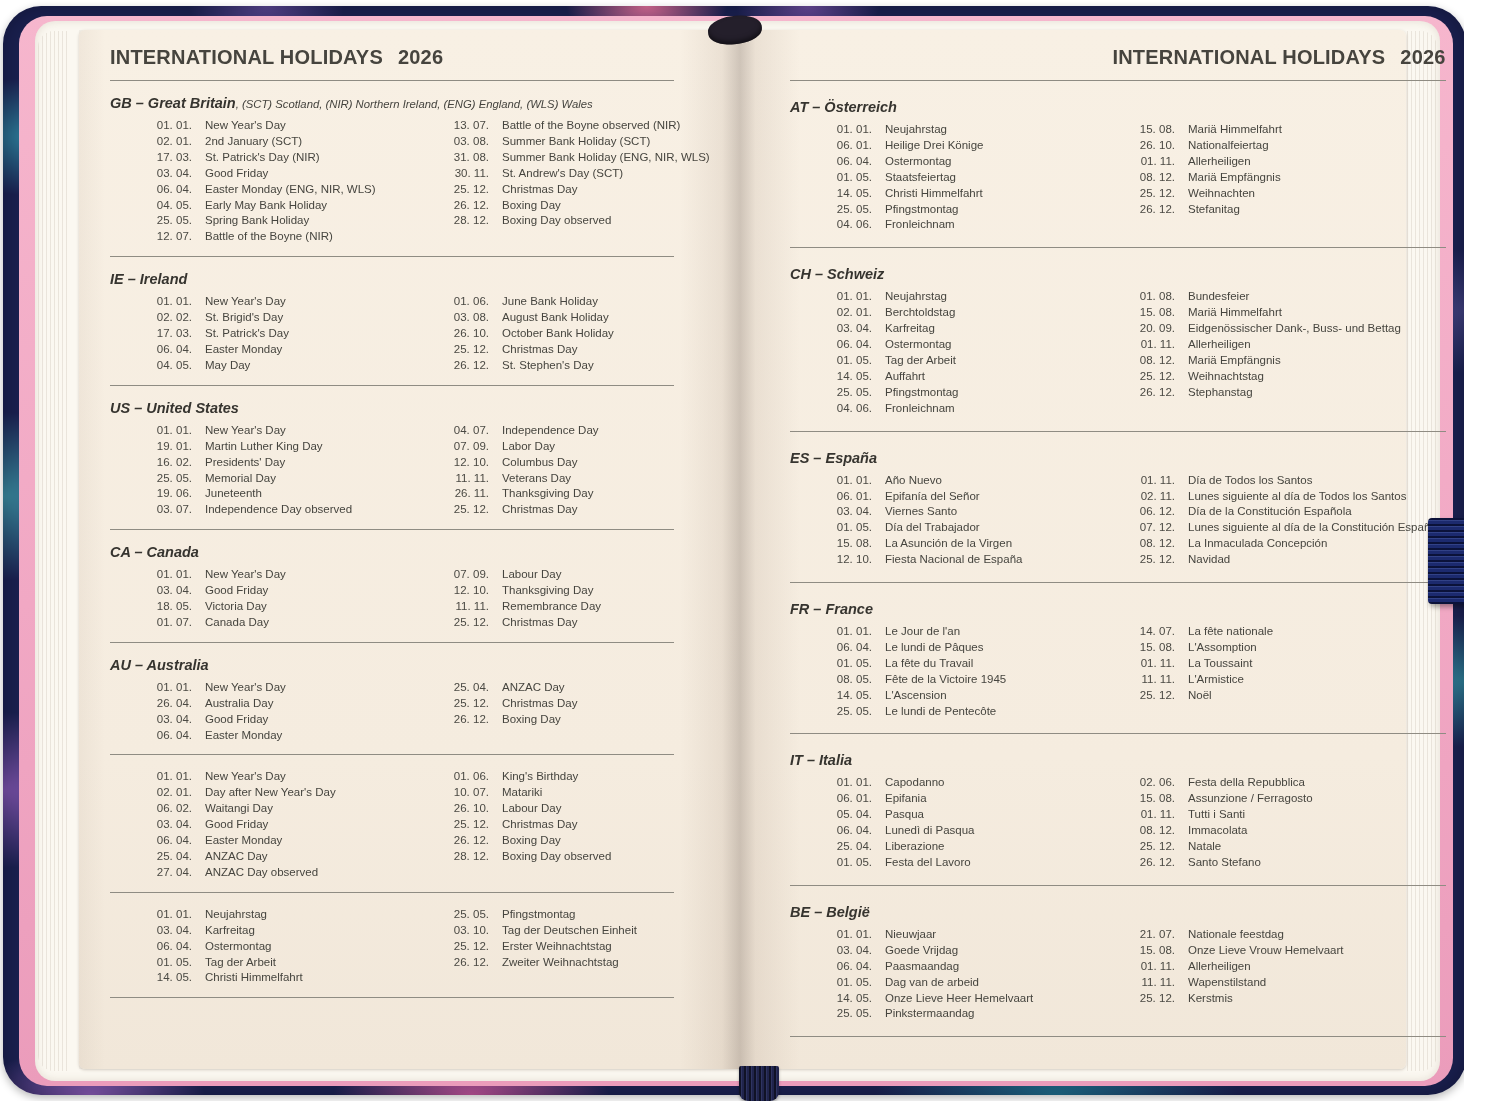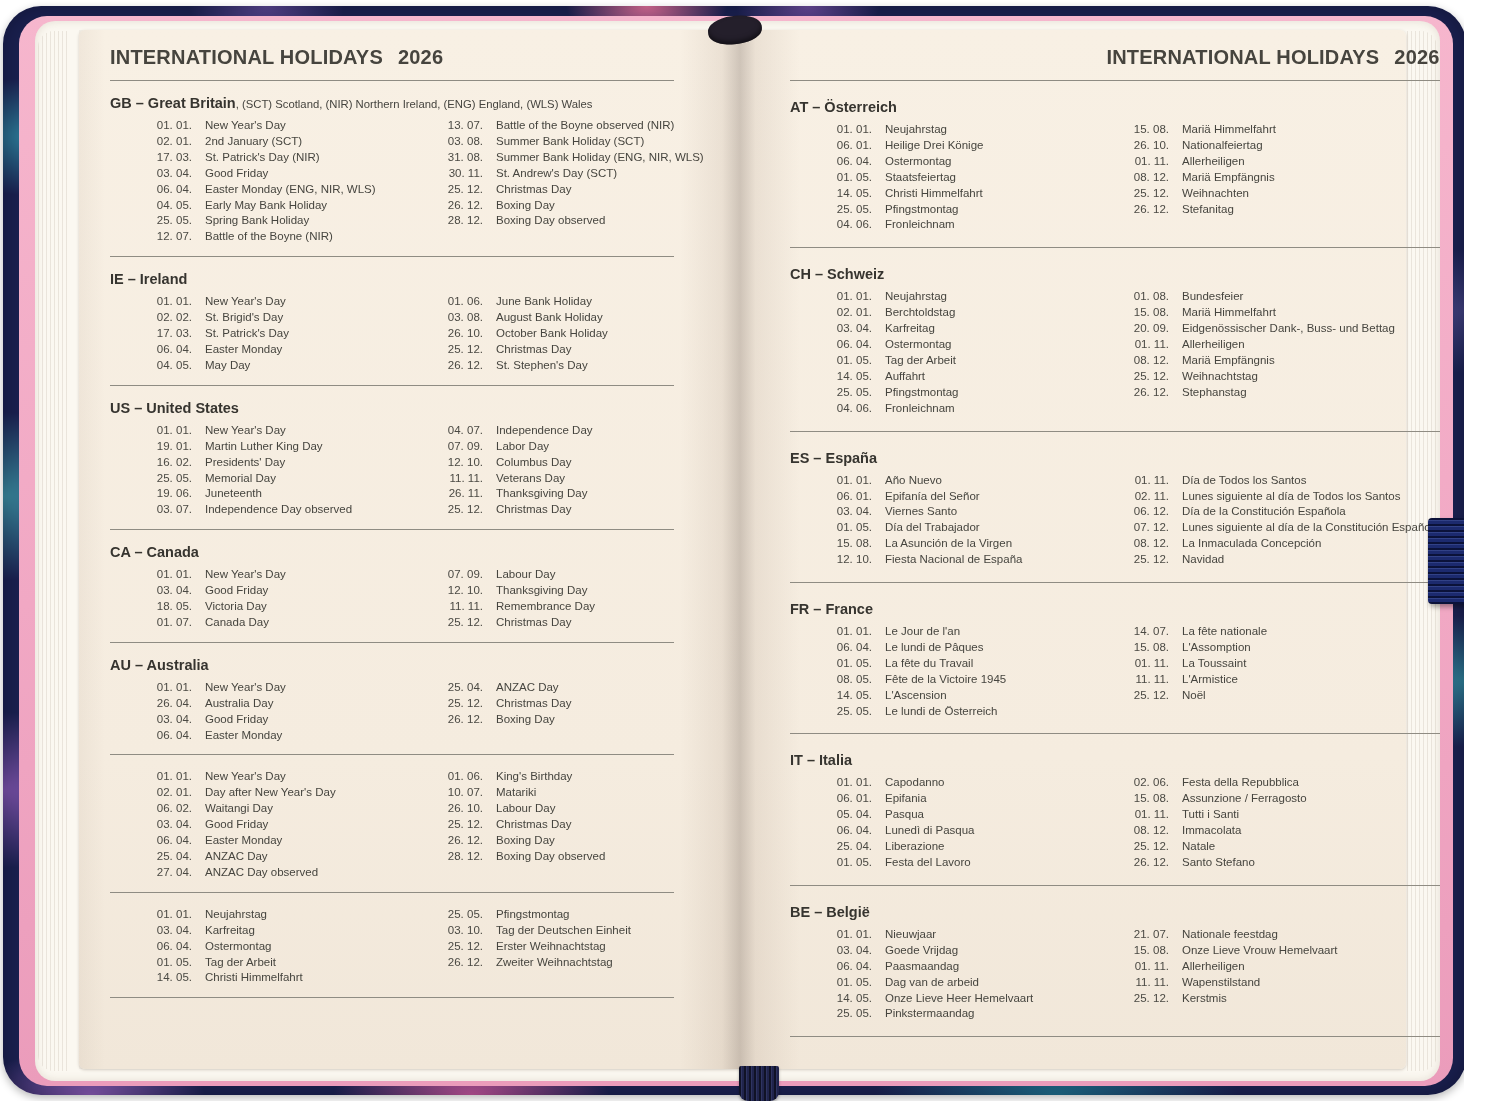--- a/index.html
+++ b/index.html
@@ -43,26 +43,26 @@
     background:linear-gradient(90deg, rgba(0,0,0,0) 0%, rgba(120,90,70,0.10) 35%,
       rgba(60,40,30,0.22) 50%, rgba(120,90,70,0.10) 63%, rgba(0,0,0,0) 100%);}
 
   
   .page-title{font-size:20px;font-weight:700;color:#46443e;letter-spacing:0.2px;}
   .page--right .page-title{text-align:right;}
   .title-year{margin-left:15px;}
   .title-rule{margin-top:11px;border-bottom:1.6px solid #8e8b82;}
   .section{padding:14px 0 11px;border-bottom:1.3px solid #8f8c83;}
   .page--right .section{padding:18px 0 14px;}
-  .sec-head{font-size:14.5px;font-weight:700;color:#36342f;margin-bottom:7px;}
+  .sec-head{font-size:14.5px;font-weight:700;color:#36342f;margin-bottom:7px;font-style:italic;}
   .sec-note{font-weight:400;font-size:11.3px;color:#45443f;}
   .cols{display:flex;}
   .col1{flex:none;width:291px;margin-left:43px;}
   .page--right .col1{width:297px;}
-  .col2{flex:1;}
+  .col2{flex:1;margin-left:6px;}
   .hrow{display:flex;line-height:15.9px;font-size:11.5px;color:#46453f;}
   .hdate{flex:none;width:39px;text-align:right;margin-right:13px;color:#4a4943;}
   .hname{white-space:nowrap;}
 
   
   .pen-loop{position:absolute;left:1425px;top:512px;width:50px;height:86px;border-radius:4px;
     background:#1c2a6e;z-index:6;
     background-image:repeating-linear-gradient(180deg, rgba(8,14,48,0.85) 0 2px,
       rgba(90,110,180,0.35) 2px 3px, rgba(28,42,110,0) 3px 6px);
     box-shadow:2px 3px 5px rgba(0,0,0,0.35);}
@@ -656,21 +656,21 @@
                   <div class="hrow">
                     <span class="hdate">08. 05.</span>
                     <span class="hname">Fête de la Victoire 1945</span>
                   </div>
                   <div class="hrow">
                     <span class="hdate">14. 05.</span>
                     <span class="hname">L'Ascension</span>
                   </div>
                   <div class="hrow">
                     <span class="hdate">25. 05.</span>
-                    <span class="hname">Le lundi de Österreich</span>
+                    <span class="hname">Le lundi de Pentecôte</span>
                   </div>
                 </div>
                 <div class="col col2">
                   <div class="hrow">
                     <span class="hdate">14. 07.</span>
                     <span class="hname">La fête nationale</span>
                   </div>
                   <div class="hrow">
                     <span class="hdate">15. 08.</span>
                     <span class="hname">L'Assomption</span>

